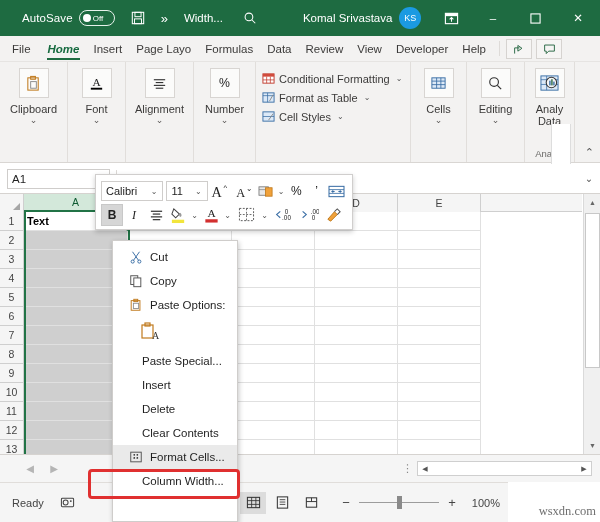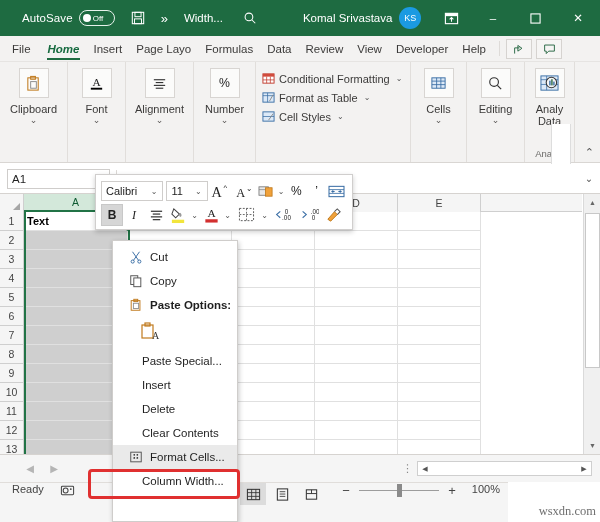--- a/index.html
+++ b/index.html
@@ -229,21 +229,21 @@
     border: 1px solid #cfcfcf; background: #ffffff;
     display: flex; align-items: center;
   }
   .hs-arrow { width: 14px; height: 13px; display:flex; align-items:center; justify-content:center; font-size: 7px; color:#555;}
   .hs-track { flex: 1; height: 13px; background: #ffffff;}
 
   
   .statusbar {
     position: absolute; left: 0; top: 482px; width: 508px; height: 40px;
     background: #f5f5f5; border-top: 1px solid #e0ddda;
-    display: flex; align-items: flex-start;
+    display: flex; align-items: center;
     font-size: 11px; color: #444;
   }
   .sb-ready { margin-left: 12px; }
   .sb-rec { margin-left: 16px; display:flex; align-items:center; }
   .sb-views { margin-left: auto; display: flex; align-items: center; gap: 3px; }
   .view-btn {
     width: 26px; height: 22px; display: flex; align-items: center; justify-content: center;
   }
   .view-btn.active { background: #dcdcdc; }
   .zoomwrap { display: flex; align-items: center; margin-left: 14px; }
@@ -285,21 +285,21 @@
     box-shadow: 1px 2px 5px rgba(0,0,0,.22);
     z-index: 40; padding: 4px 0;
     font-size: 11.5px; color: #1f1f1f;
   }
   .ctx-item {
     height: 24px; display: flex; align-items: center;
     padding-left: 12px;
   }
   .ctx-ico { width: 22px; display: flex; align-items: center; justify-content: center; }
   .ctx-lbl { margin-left: 3px; }
-  .ctx-item.header .ctx-lbl { font-weight: bold; }
+  .ctx-item.header .ctx-lbl { font-weight: normal; }
   .ctx-pasteicons { height: 32px; display: flex; align-items: center; padding-left: 26px;}
   .ctx-item.indent { padding-left: 26px; }
   .ctx-item.highlight {
     background: #eaeaea;
   }
 
   .redbox {
     position: absolute; left: 88px; top: 469px; width: 152px; height: 30px;
     border: 3px solid #e03030; border-radius: 4px;
     z-index: 50; pointer-events: none;

